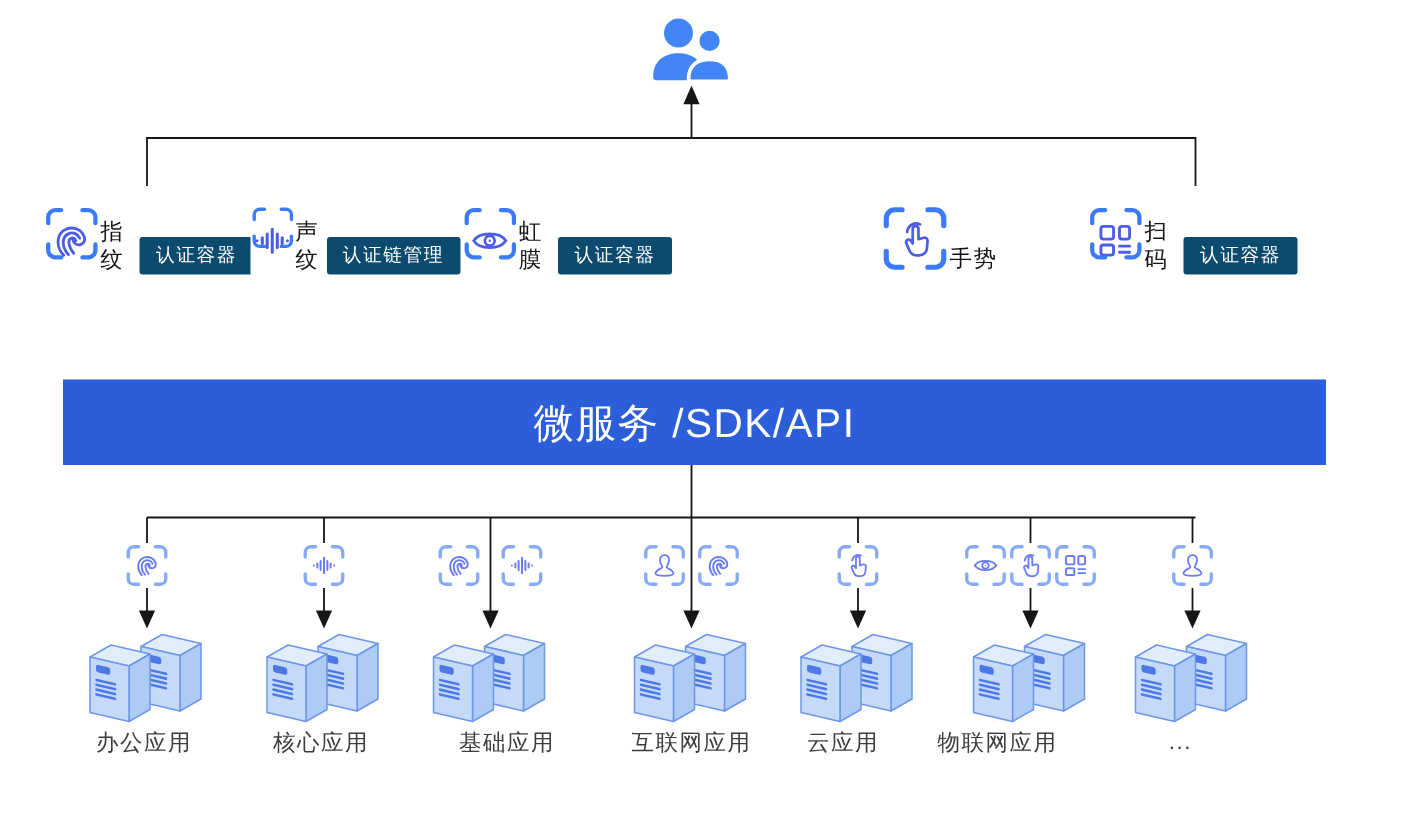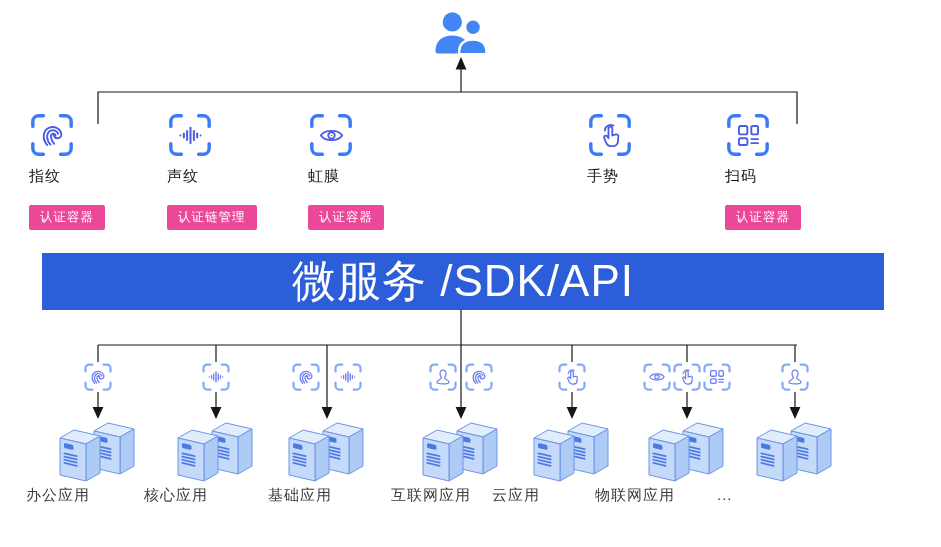--- a/index.html
+++ b/index.html
@@ -4,38 +4,38 @@
 <style>
   html,body{margin:0;padding:0;background:#ffffff;}
   body{font-family:"Liberation Sans","DejaVu Sans",sans-serif;}
   .canvas{position:relative;width:941px;height:547px;background:#fff;overflow:hidden;}
   .lines-svg{position:absolute;left:0;top:0;pointer-events:none;}
 
   
   .users{position:absolute;left:434px;top:10px;width:54px;height:48px;}
 
   
-  .auth-col{position:absolute;top:112px;width:140px;display:flex;flex-direction:column;align-items:flex-start;}
+  .auth-col{position:absolute;top:136px;width:140px;display:flex;flex-direction:row;align-items:flex-end;}
   .frame{position:relative;width:46px;height:46px;display:flex;align-items:center;justify-content:center;color:#3b7af8;background:#fff;}
   .frame svg.corners{position:absolute;inset:0;}
   .glyph{width:27px;height:27px;color:#4b5ce5;}
   .auth-label{margin-top:9px;font-size:15px;font-weight:500;color:#141414;letter-spacing:1px;}
-  .badge{margin-top:19px;background:#ec4899;color:#ffffff;font-size:12.5px;letter-spacing:1px;padding:4px 11px;border-radius:2px;white-space:nowrap;}
+  .badge{margin-top:19px;background:#0c4a6e;color:#ffffff;font-size:12.5px;letter-spacing:1px;padding:4px 11px;border-radius:2px;white-space:nowrap;}
 
   
   .banner{position:absolute;left:42px;top:253px;width:842px;height:57px;background:#2d5ed9;display:flex;align-items:center;justify-content:center;}
-  .banner-text{color:#ffffff;font-size:44px;font-weight:500;letter-spacing:1px;}
+  .banner-text{color:#ffffff;font-size:27px;font-weight:500;letter-spacing:1px;}
 
   
   .mini-group{position:absolute;top:362px;display:flex;transform:translateX(-50%);}
   .mini-frame{position:relative;width:30px;height:30px;display:flex;align-items:center;justify-content:center;color:#87aaf6;background:#fff;}
   .mini-frame svg.corners{position:absolute;inset:0;}
   .mini-glyph{width:18px;height:18px;color:#6b7cf0;}
   .servers{position:absolute;top:418px;width:78px;height:64px;transform:translateX(-50%);}
-  .app-label{position:absolute;top:486px;width:140px;transform:translateX(-50%);font-size:15px;color:#3c3c3c;letter-spacing:1px;}
+  .app-label{position:absolute;top:486px;width:140px;transform:translateX(-50%);text-align:center;font-size:15px;color:#3c3c3c;letter-spacing:1px;}
 </style>
 </head>
 <body>
 
 <svg width="0" height="0" style="position:absolute">
 <defs>
   <symbol id="sym-corners" viewBox="0 0 48 48">
     <path d="M4,15 V10 a6,6 0 0 1 6,-6 h5 M33,4 h5 a6,6 0 0 1 6,6 v5 M44,33 v5 a6,6 0 0 1 -6,6 h-5 M15,44 h-5 a6,6 0 0 1 -6,-6 v-5" fill="none" stroke="currentColor" stroke-width="3.6" stroke-linecap="round"></path>
   </symbol>
   <symbol id="sym-fingerprint" viewBox="0 0 24 24">

